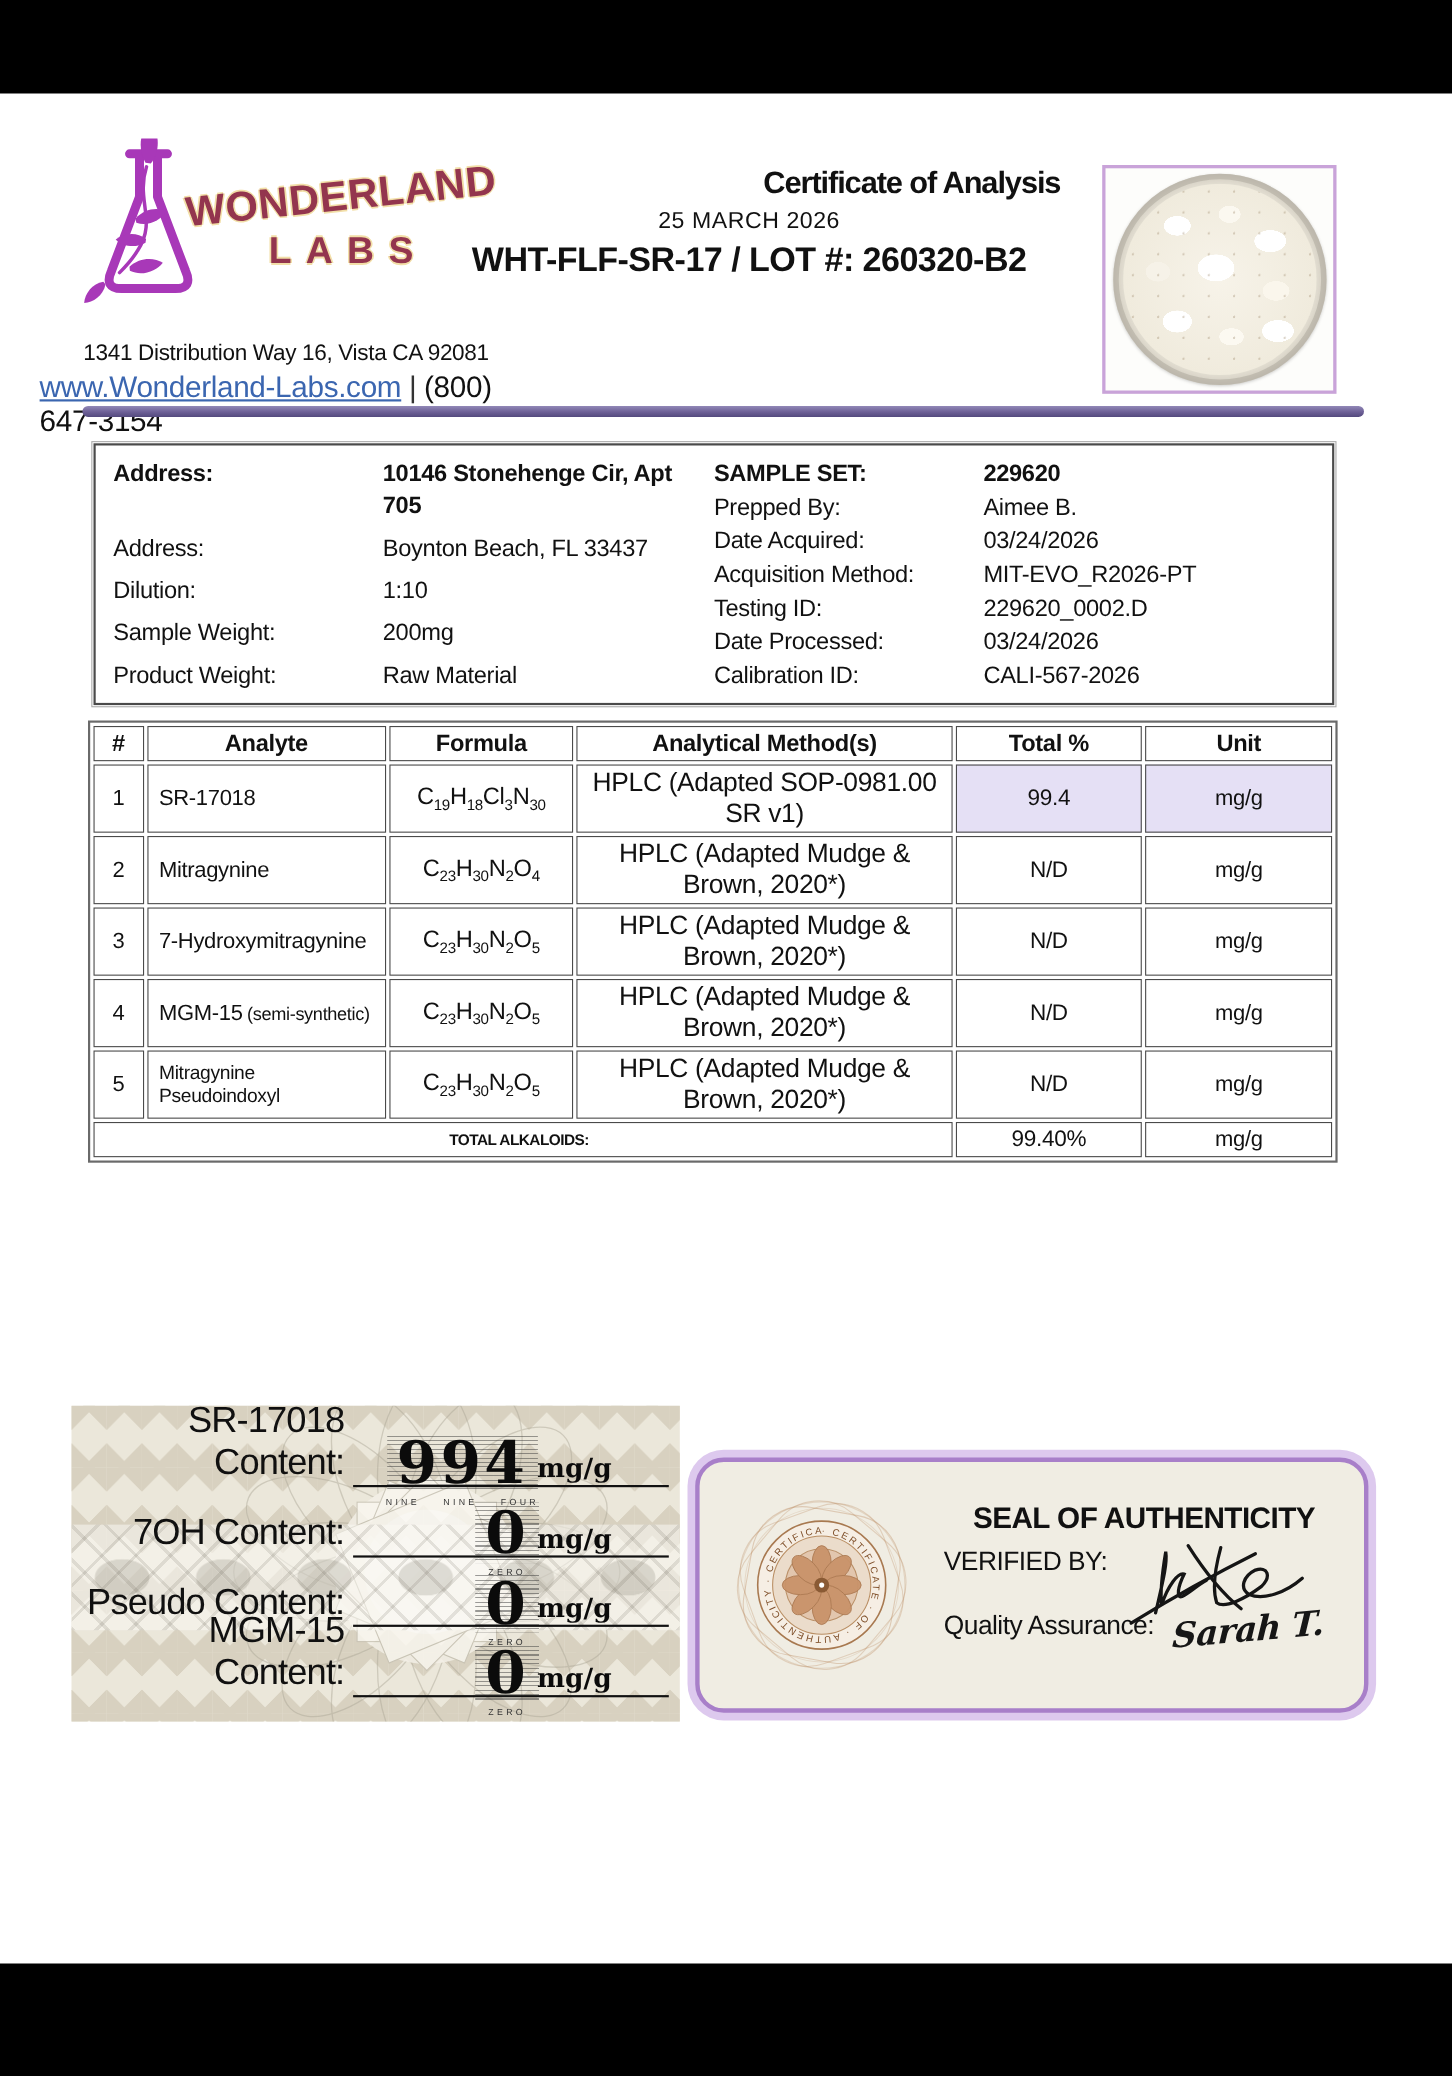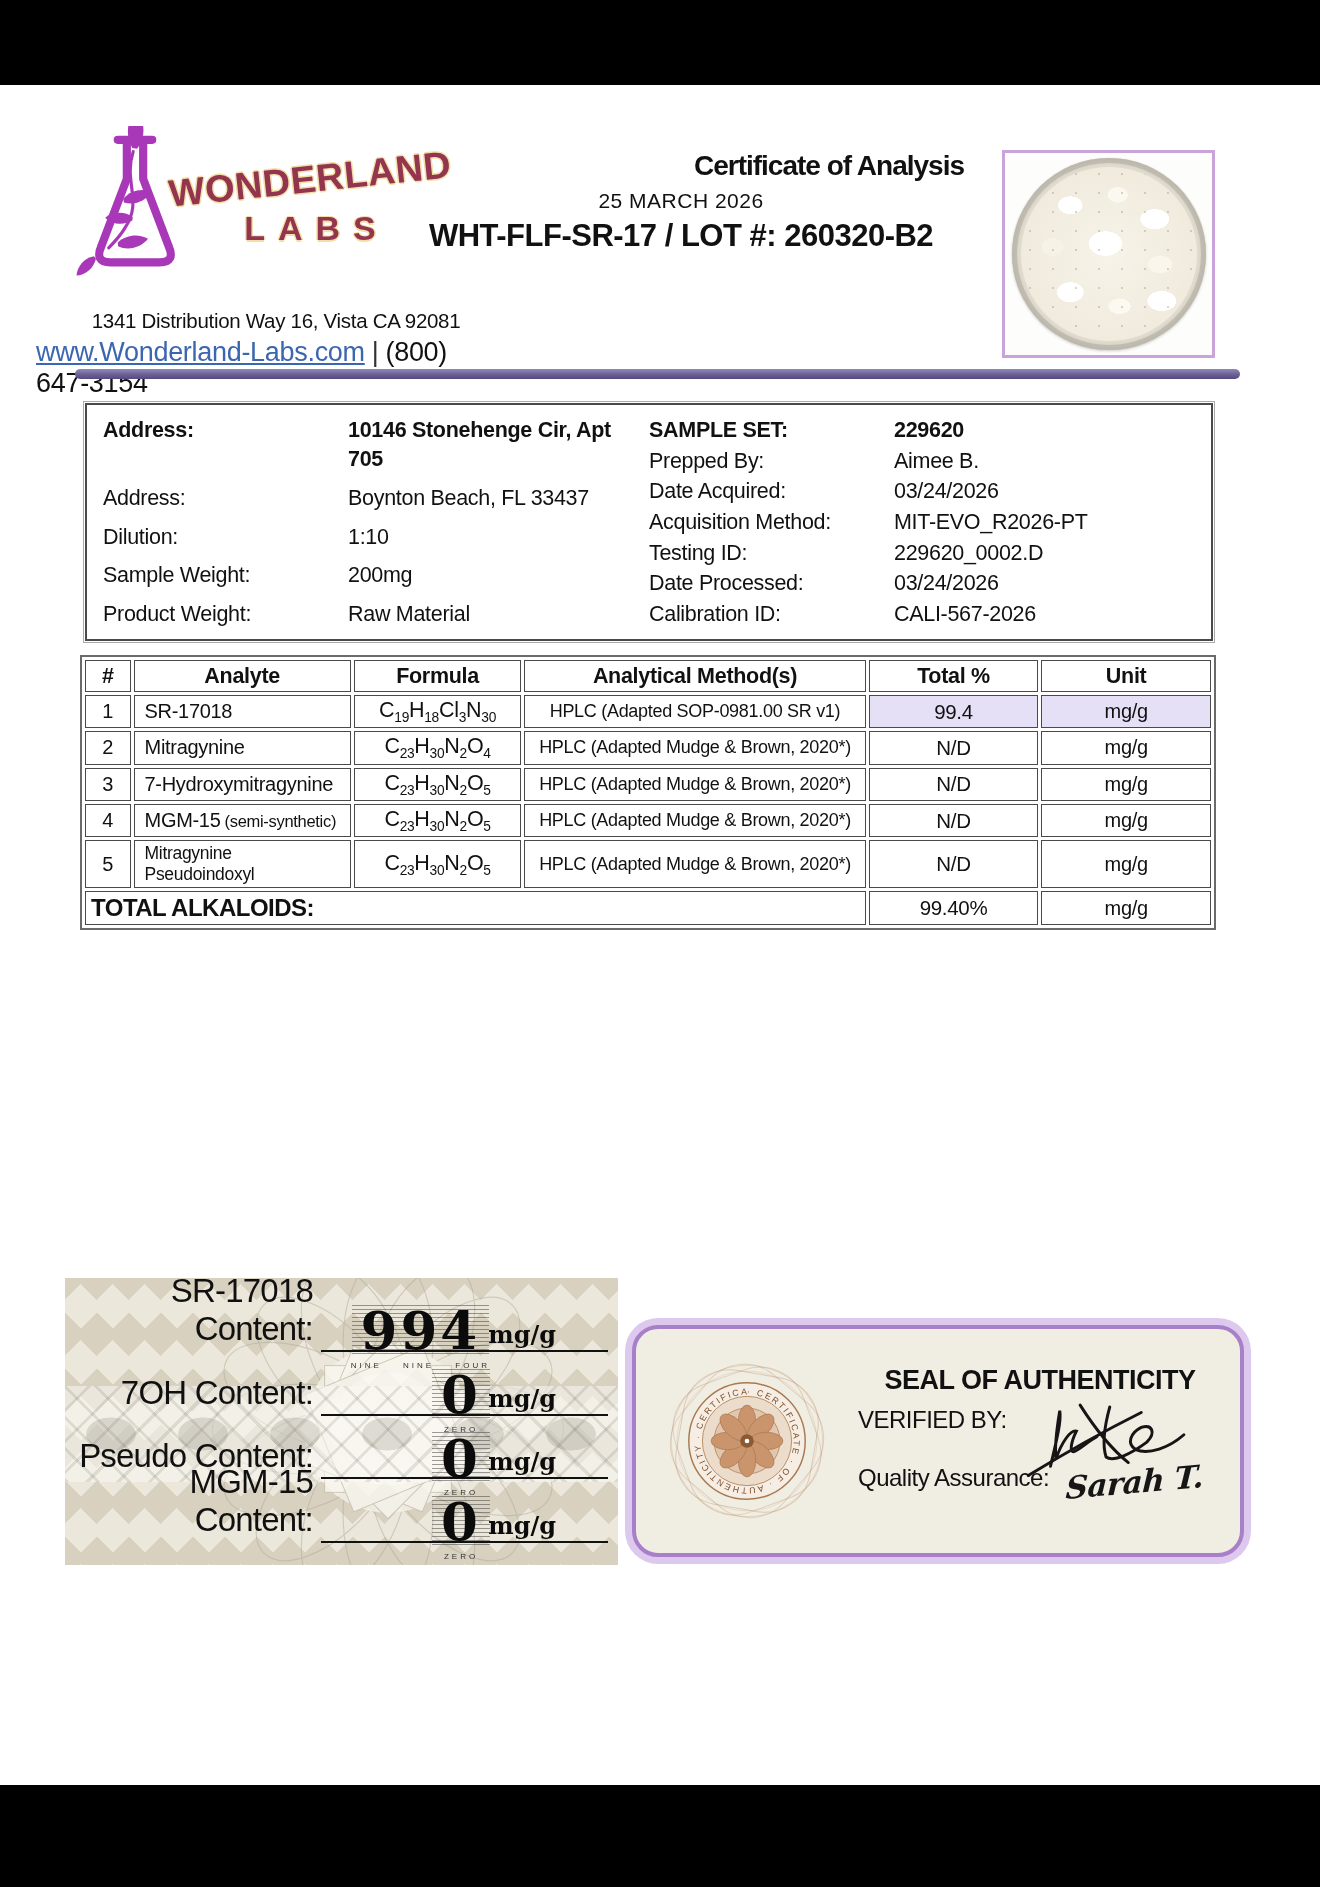--- a/index.html
+++ b/index.html
@@ -13,21 +13,21 @@
   .bar-bottom { top:1785px; height:102px; }
 
   
   .flask-wrap { position:absolute; left:76px; top:126px; }
   .brand { position:absolute; left:168px; top:158px; width:284px; text-align:center;
            color:var(--brand-maroon,#93354E); font-weight:700;
            text-shadow:-1.5px 0 #F2DFA8, 1.5px 0 #F2DFA8, 0 -1.5px #F2DFA8, 0 1.5px #F2DFA8; }
   .brand-top { font-size:38px; letter-spacing:0.5px; transform:rotate(-6deg); }
   .brand-bottom { font-size:34px; letter-spacing:13px; margin-top:8px; text-indent:13px; }
 
-  .lab-address { position:absolute; left:52px; top:309px; width:448px; text-align:center;
+  .lab-address { position:absolute; left:36px; top:309px; width:448px; text-align:center;
                  font-size:20.5px; letter-spacing:-0.3px; }
   .lab-web { position:absolute; left:36px; top:337px; width:448px; text-align:left;
              font-size:27px; letter-spacing:-0.3px; }
   .lab-web a { color:var(--link-blue,#3B66B0); text-decoration:underline; }
   .lab-web .sep { margin:0 7px; color:#333; }
 
   .doc-head { position:absolute; left:398px; top:150px; width:566px; text-align:center; }
   .doc-title { font-size:28px; font-weight:700; letter-spacing:-1px;text-align:right; }
   .doc-date  { font-size:21px; margin-top:7px; letter-spacing:0.5px; }
   .doc-lot   { font-size:31px; font-weight:700; margin-top:5px; letter-spacing:-0.5px; }
@@ -74,24 +74,24 @@
   th, td { border:1.6px solid #4a4a4a; padding:2px 5px; text-align:center; background:#fff;
            height:32px; font-size:20px; letter-spacing:-0.3px; vertical-align:middle; }
   th { font-weight:700; font-size:21.5px; }
   .w-num{width:44px} .w-analyte{width:210px} .w-formula{width:162px}
   .w-method{width:330px} .w-total{width:164px} .w-unit{width:164px}
   td.col-analyte { text-align:left; padding-left:10px; }
   td.col-analyte.compact { font-size:17.5px; }
   td.col-analyte .note { font-size:16.5px; margin-left:4px; }
   td.col-formula { font-size:21.5px; }
   td.col-formula sub { font-size:64%; }
-  td.col-method { font-size:18px; }
+  td.col-method { font-size:24px; }
   td.col-total  { font-size:20.5px; }
   td.hl { background:var(--highlight-lavender,#E5E0F5); }
-  tfoot .total-label { text-align:left; font-weight:700; font-size:24px;
+  tfoot .total-label { text-align:center; font-weight:700; font-size:14px;
                        letter-spacing:-0.5px; padding-right:12px; }
 
   
   .contents-sec { position:absolute; left:65px; top:1278px; width:553px; height:287px;
     overflow:hidden; background-color:#ebe7da;
     background-image:
       linear-gradient(135deg, #d8d1c0 25%, transparent 25%),
       linear-gradient(225deg, #d8d1c0 25%, transparent 25%),
       linear-gradient(315deg, #d8d1c0 25%, transparent 25%),
       linear-gradient(45deg,  #d8d1c0 25%, transparent 25%);

